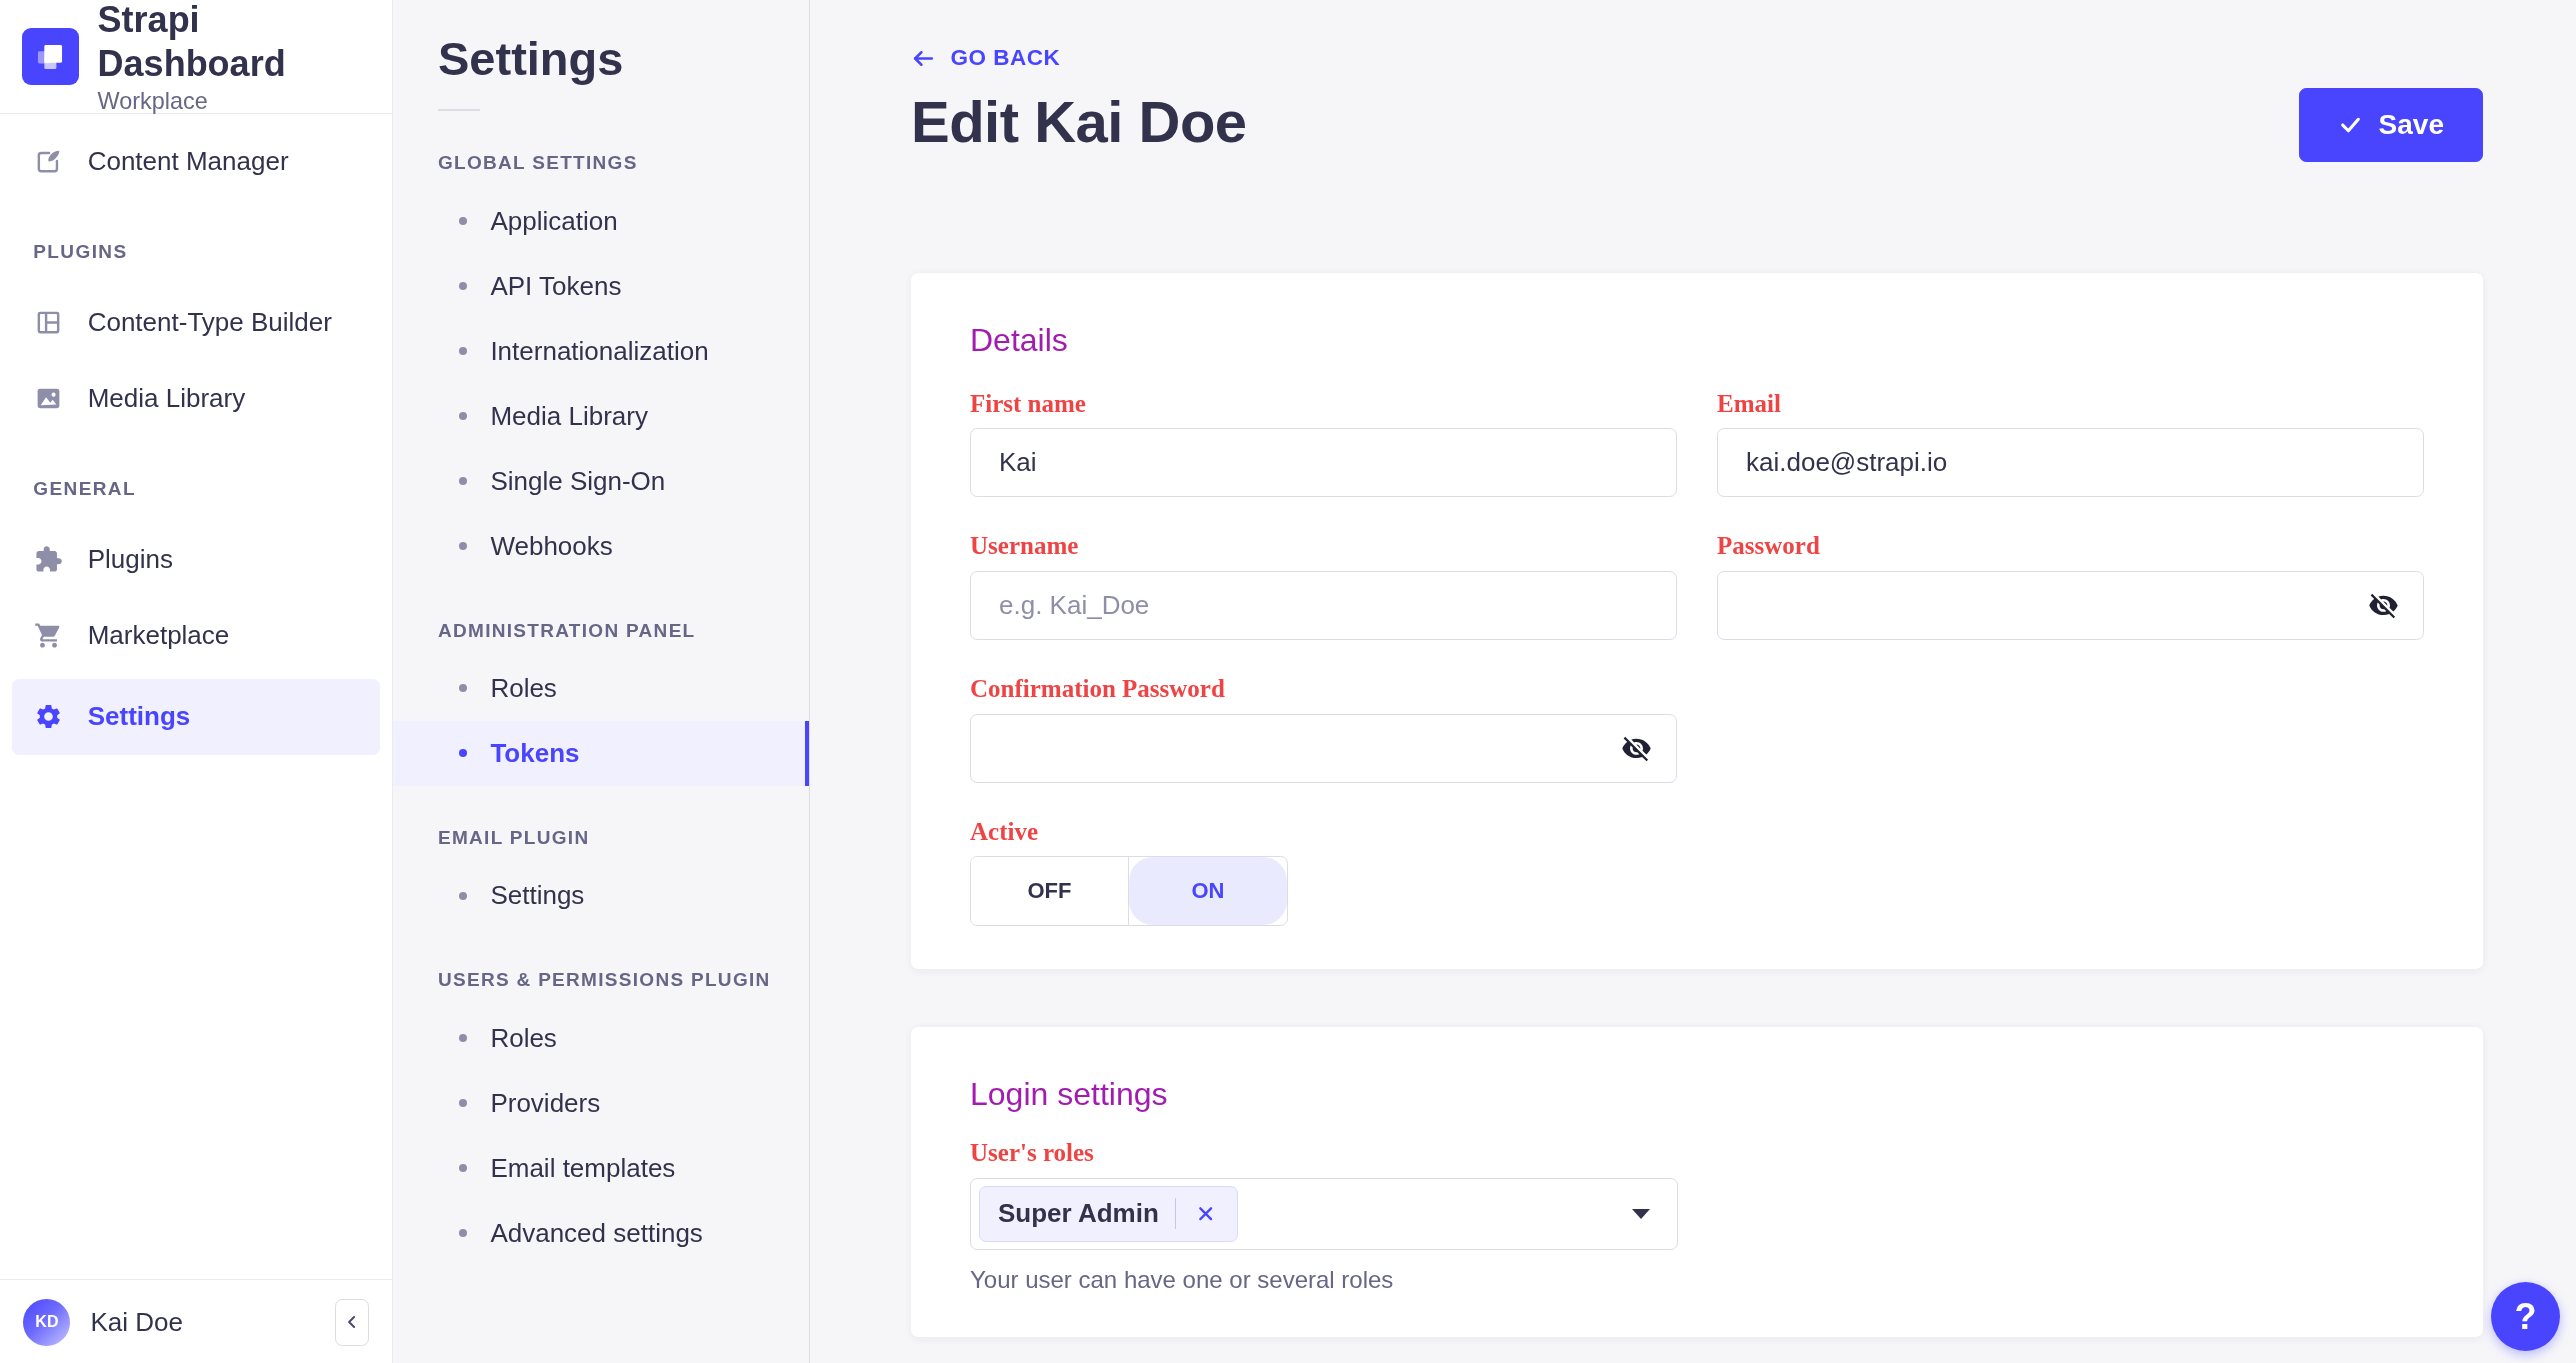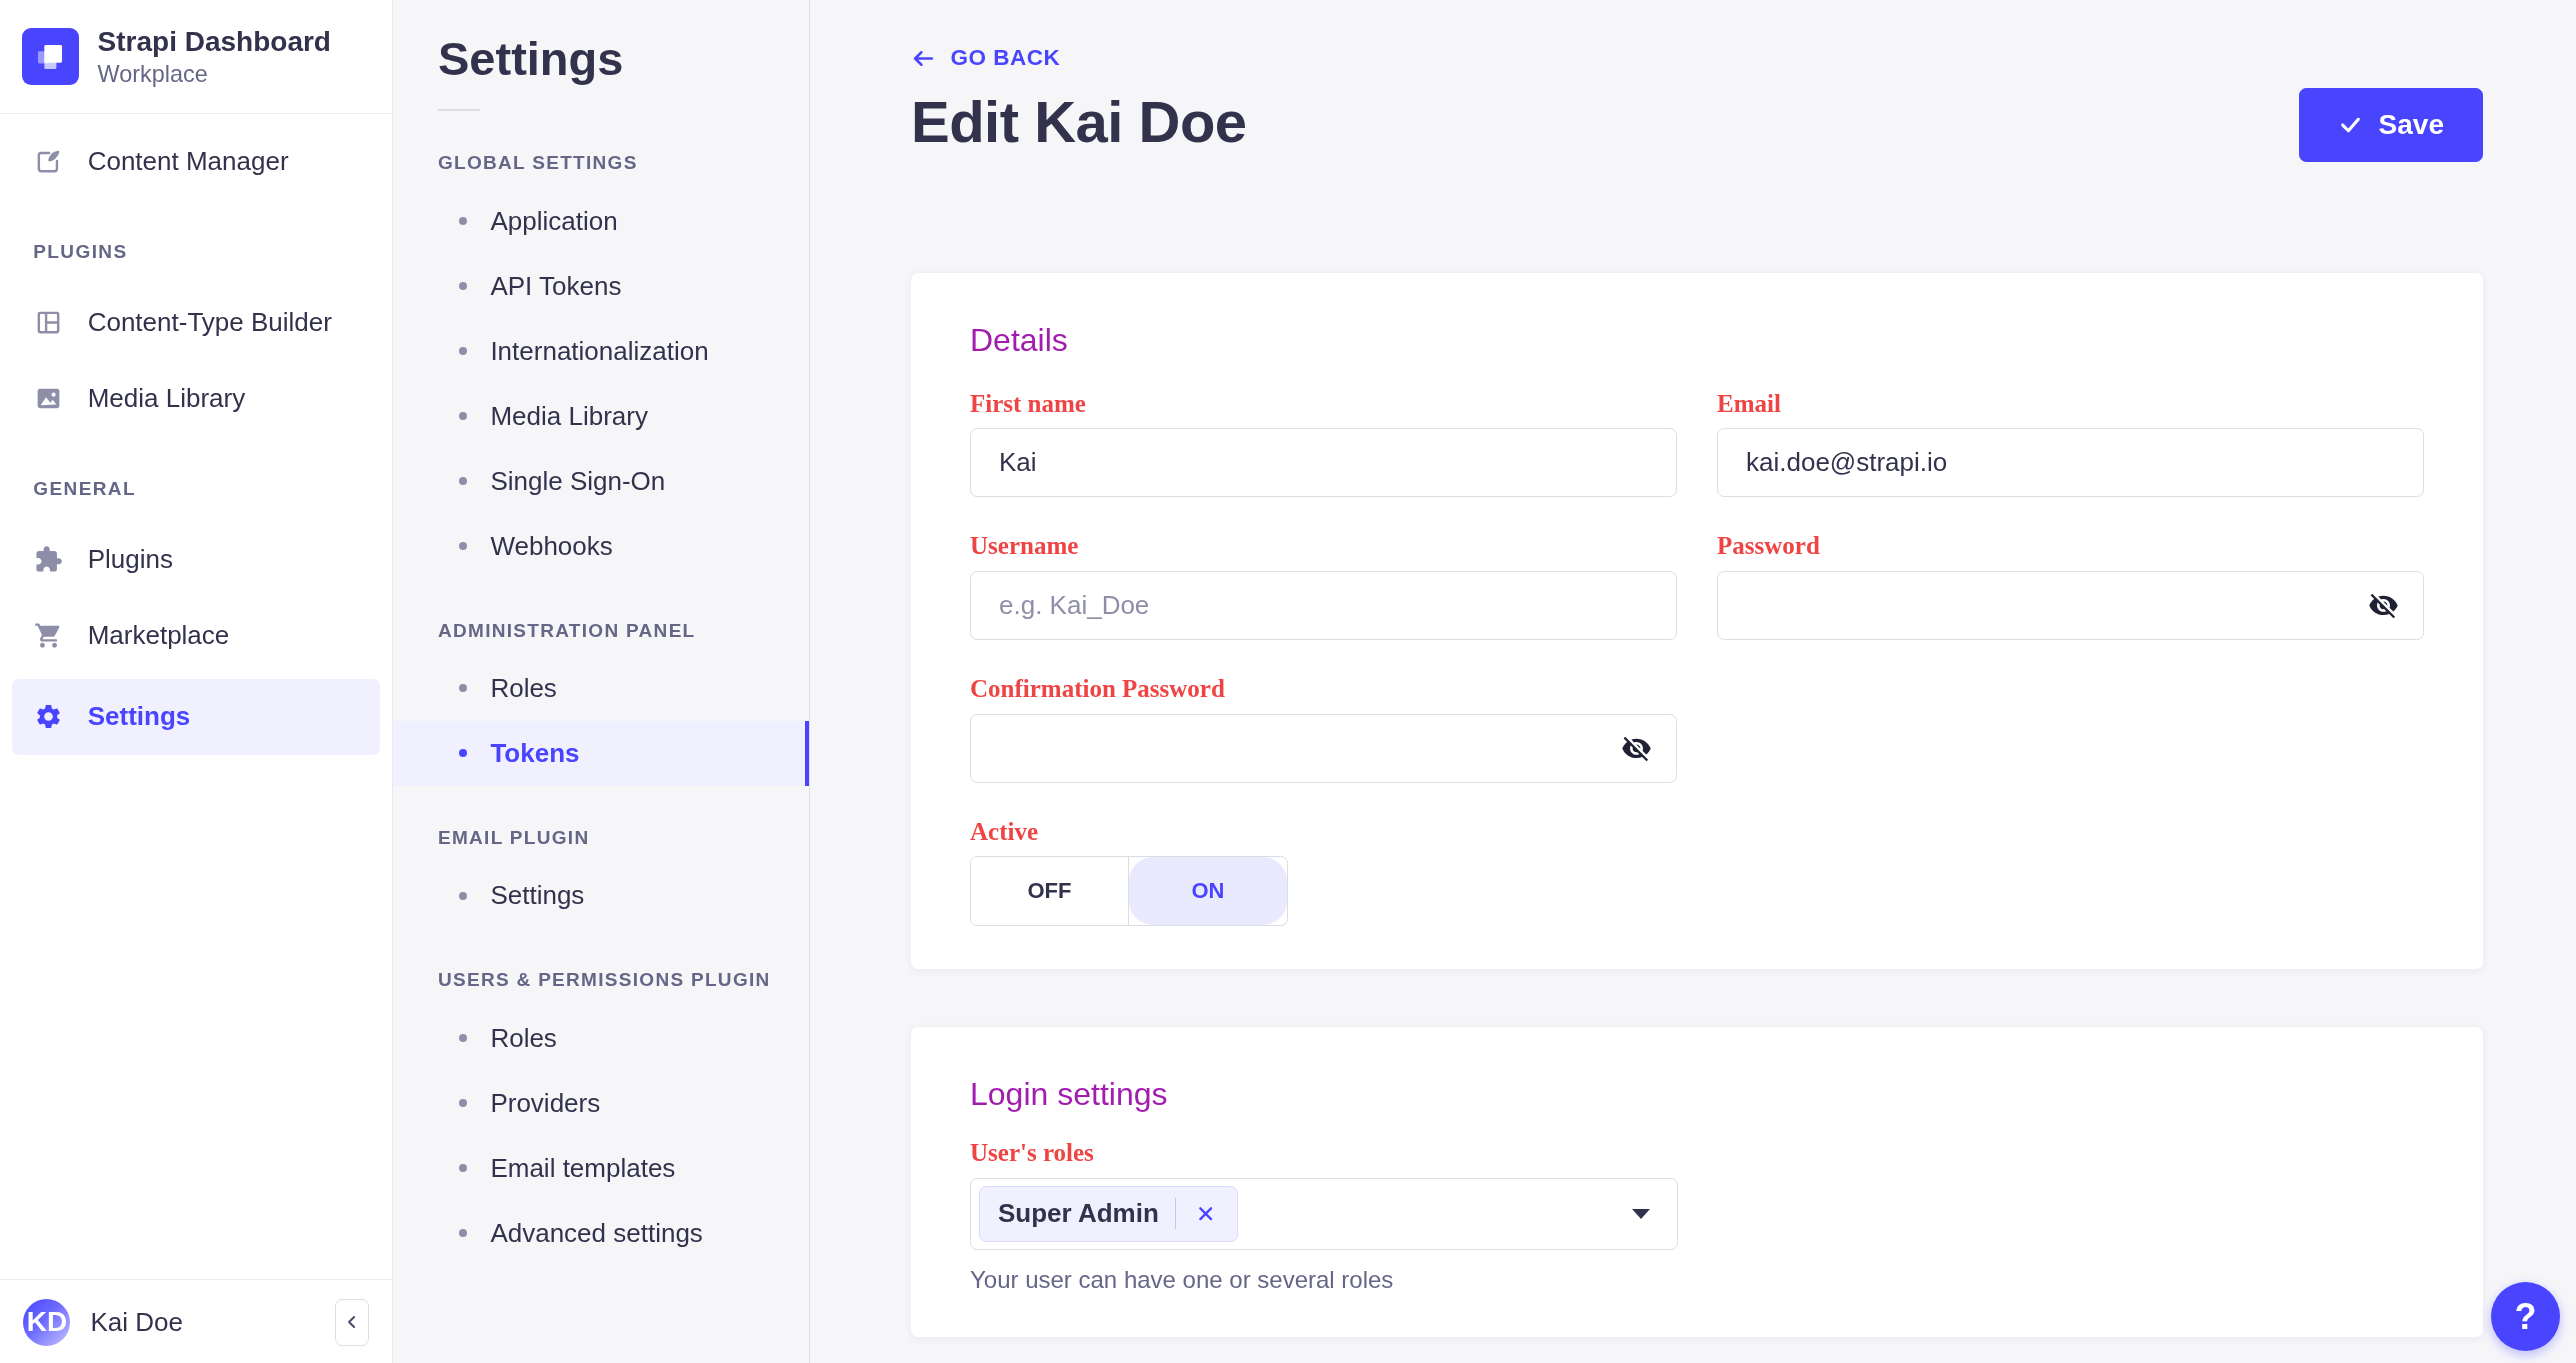--- a/index.html
+++ b/index.html
@@ -4,29 +4,29 @@
 <style>
   * { margin:0; padding:0; box-sizing:border-box; }
   html,body { width:2576px; height:1364px; overflow:hidden; }
   body { font-family:"Liberation Sans", sans-serif; background:#F6F6F9; color:#32324D; }
   .app { display:flex; width:2576px; height:1364px; }
 
   
   .sidebar { width:393px; min-width:393px; background:#FFFFFF; border-right:0.9px solid #EAEAEF; display:flex; flex-direction:column; }
   .brand { display:flex; align-items:center; gap:19px; padding:22.5px 21.6px; height:114px; border-bottom:0.9px solid #EAEAEF; }
   .brand-logo { width:57px; height:57px; border-radius:9px; background:#4945FF; display:flex; align-items:center; justify-content:center; flex:none; }
-  .brand-title { font-size:28px; font-weight:bold; color:#32324D; line-height:1.2; }
+  .brand-title { font-size:36px; font-weight:bold; color:#32324D; line-height:1.2; }
   .brand-sub { font-size:23.4px; color:#666687; margin-top:2.7px; }
   .nav { flex:1; padding:15.3px 11.7px 0; }
   .nav-section { font-size:19px; font-weight:bold; letter-spacing:1.4px; color:#666687; padding:0 21.6px; margin:47px 0 27px; }
   .nav-item { display:flex; align-items:center; gap:23.4px; height:65px; margin-bottom:10.8px; padding:0 21.6px; border-radius:7.2px; font-size:26px; color:#32324D; cursor:pointer; }
   .nav-item .nico { width:31px; height:31px; flex:none; display:flex; align-items:center; justify-content:center; }
   .nav-item.active { background:#F0F0FF; color:#4945FF; font-weight:bold; height:76px; }
   .user-row { border-top:0.9px solid #EAEAEF; height:85px; display:flex; align-items:center; gap:20px; padding:0 23.4px; }
-  .avatar { width:47px; height:47px; border-radius:50%; background:linear-gradient(135deg,#4945FF 0%,#6D6AFF 45%,#C8C7FF 100%); color:#fff; font-weight:bold; font-size:28px; display:flex; align-items:center; justify-content:center; flex:none;text-align:center; }
+  .avatar { width:47px; height:47px; border-radius:50%; background:linear-gradient(135deg,#4945FF 0%,#6D6AFF 45%,#C8C7FF 100%); color:#fff; font-weight:bold; font-size:16px; display:flex; align-items:center; justify-content:center; flex:none;text-align:center; }
   .user-name { flex:1; font-size:26px; color:#32324D; }
   .collapse-btn { width:34px; height:47px; border:0.9px solid #DCDCE4; background:#fff; border-radius:7.2px; display:flex; align-items:center; justify-content:center; cursor:pointer; }
 
   
   .subnav { width:417px; min-width:417px; background:#F6F6F9; border-right:0.9px solid #DCDCE4; position:relative; }
   .subnav-title { font-size:47px; font-weight:bold; color:#32324D; margin:31px 0 0 45px; }
   .subnav-rule { width:42px; height:1.8px; background:#DCDCE4; margin:23.4px 0 0 45px; }
   .subnav-section { font-size:19px; font-weight:bold; letter-spacing:1.3px; color:#666687; margin:41px 0 14.4px 45px; }
   .subnav-item { display:flex; align-items:center; gap:23.4px; height:65px; padding-left:66px; font-size:26px; color:#32324D; cursor:pointer; position:relative; }
   .bullet { width:8px; height:8px; border-radius:50%; background:#8E8EA9; flex:none; }

